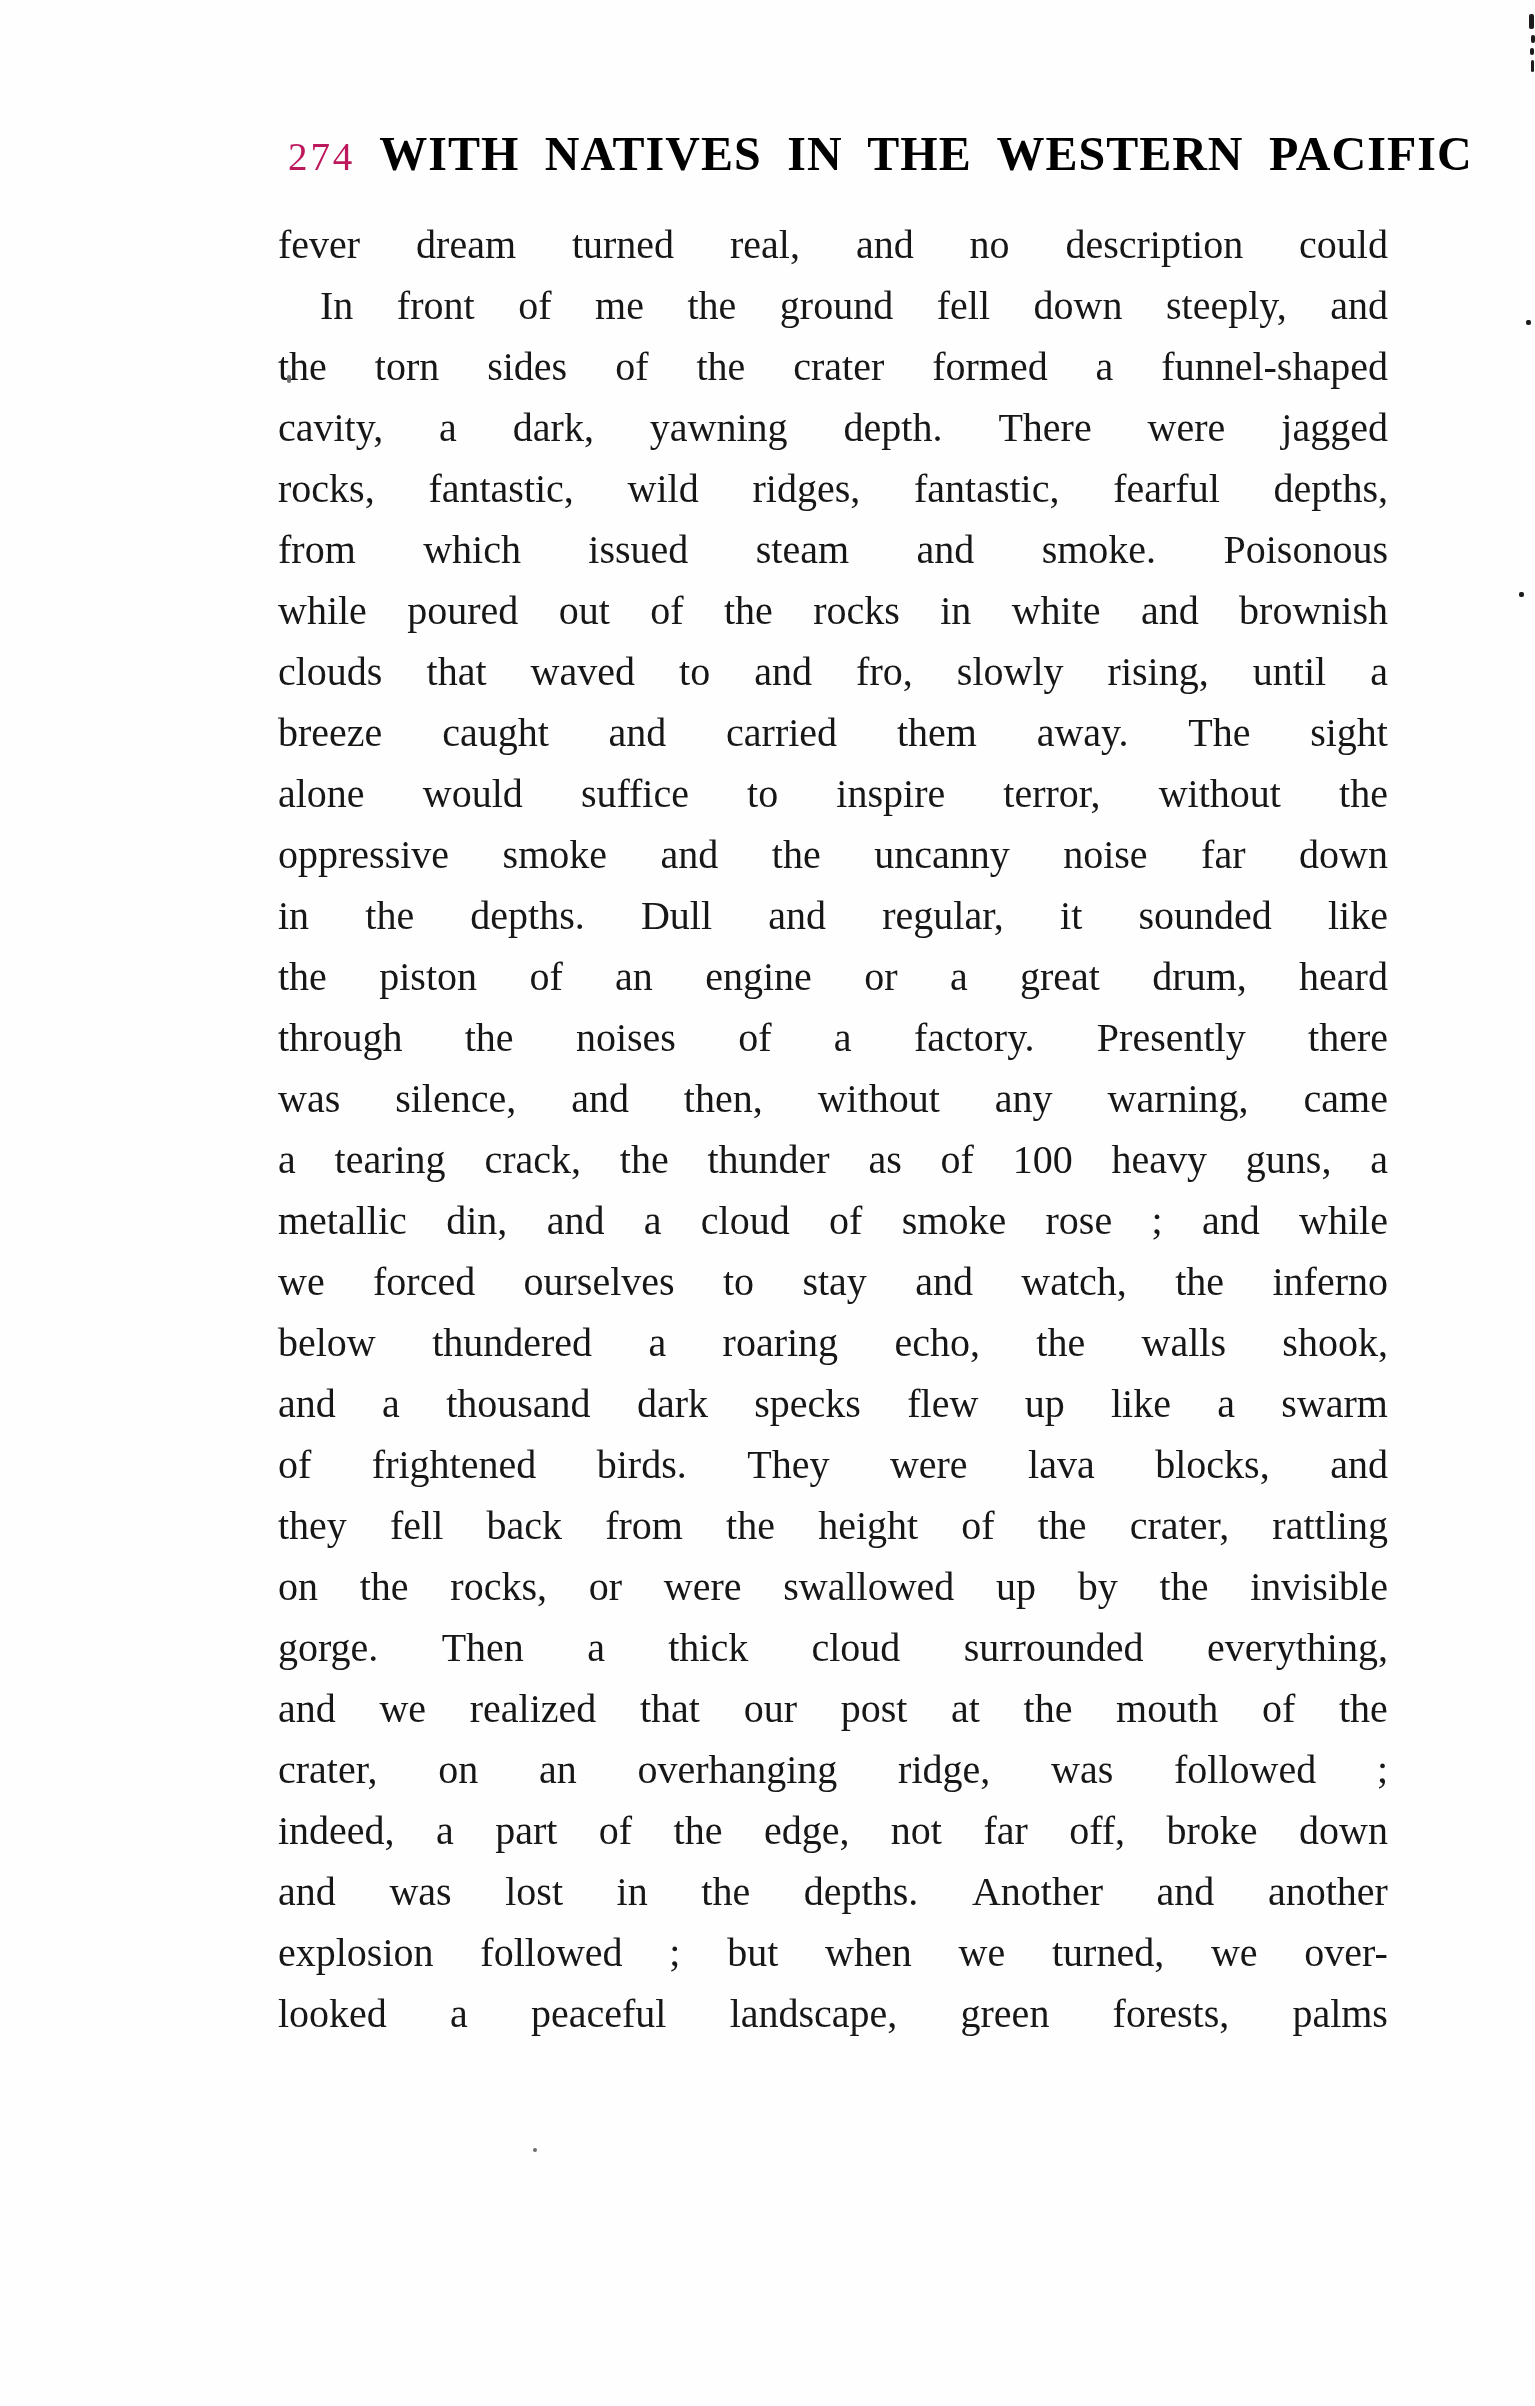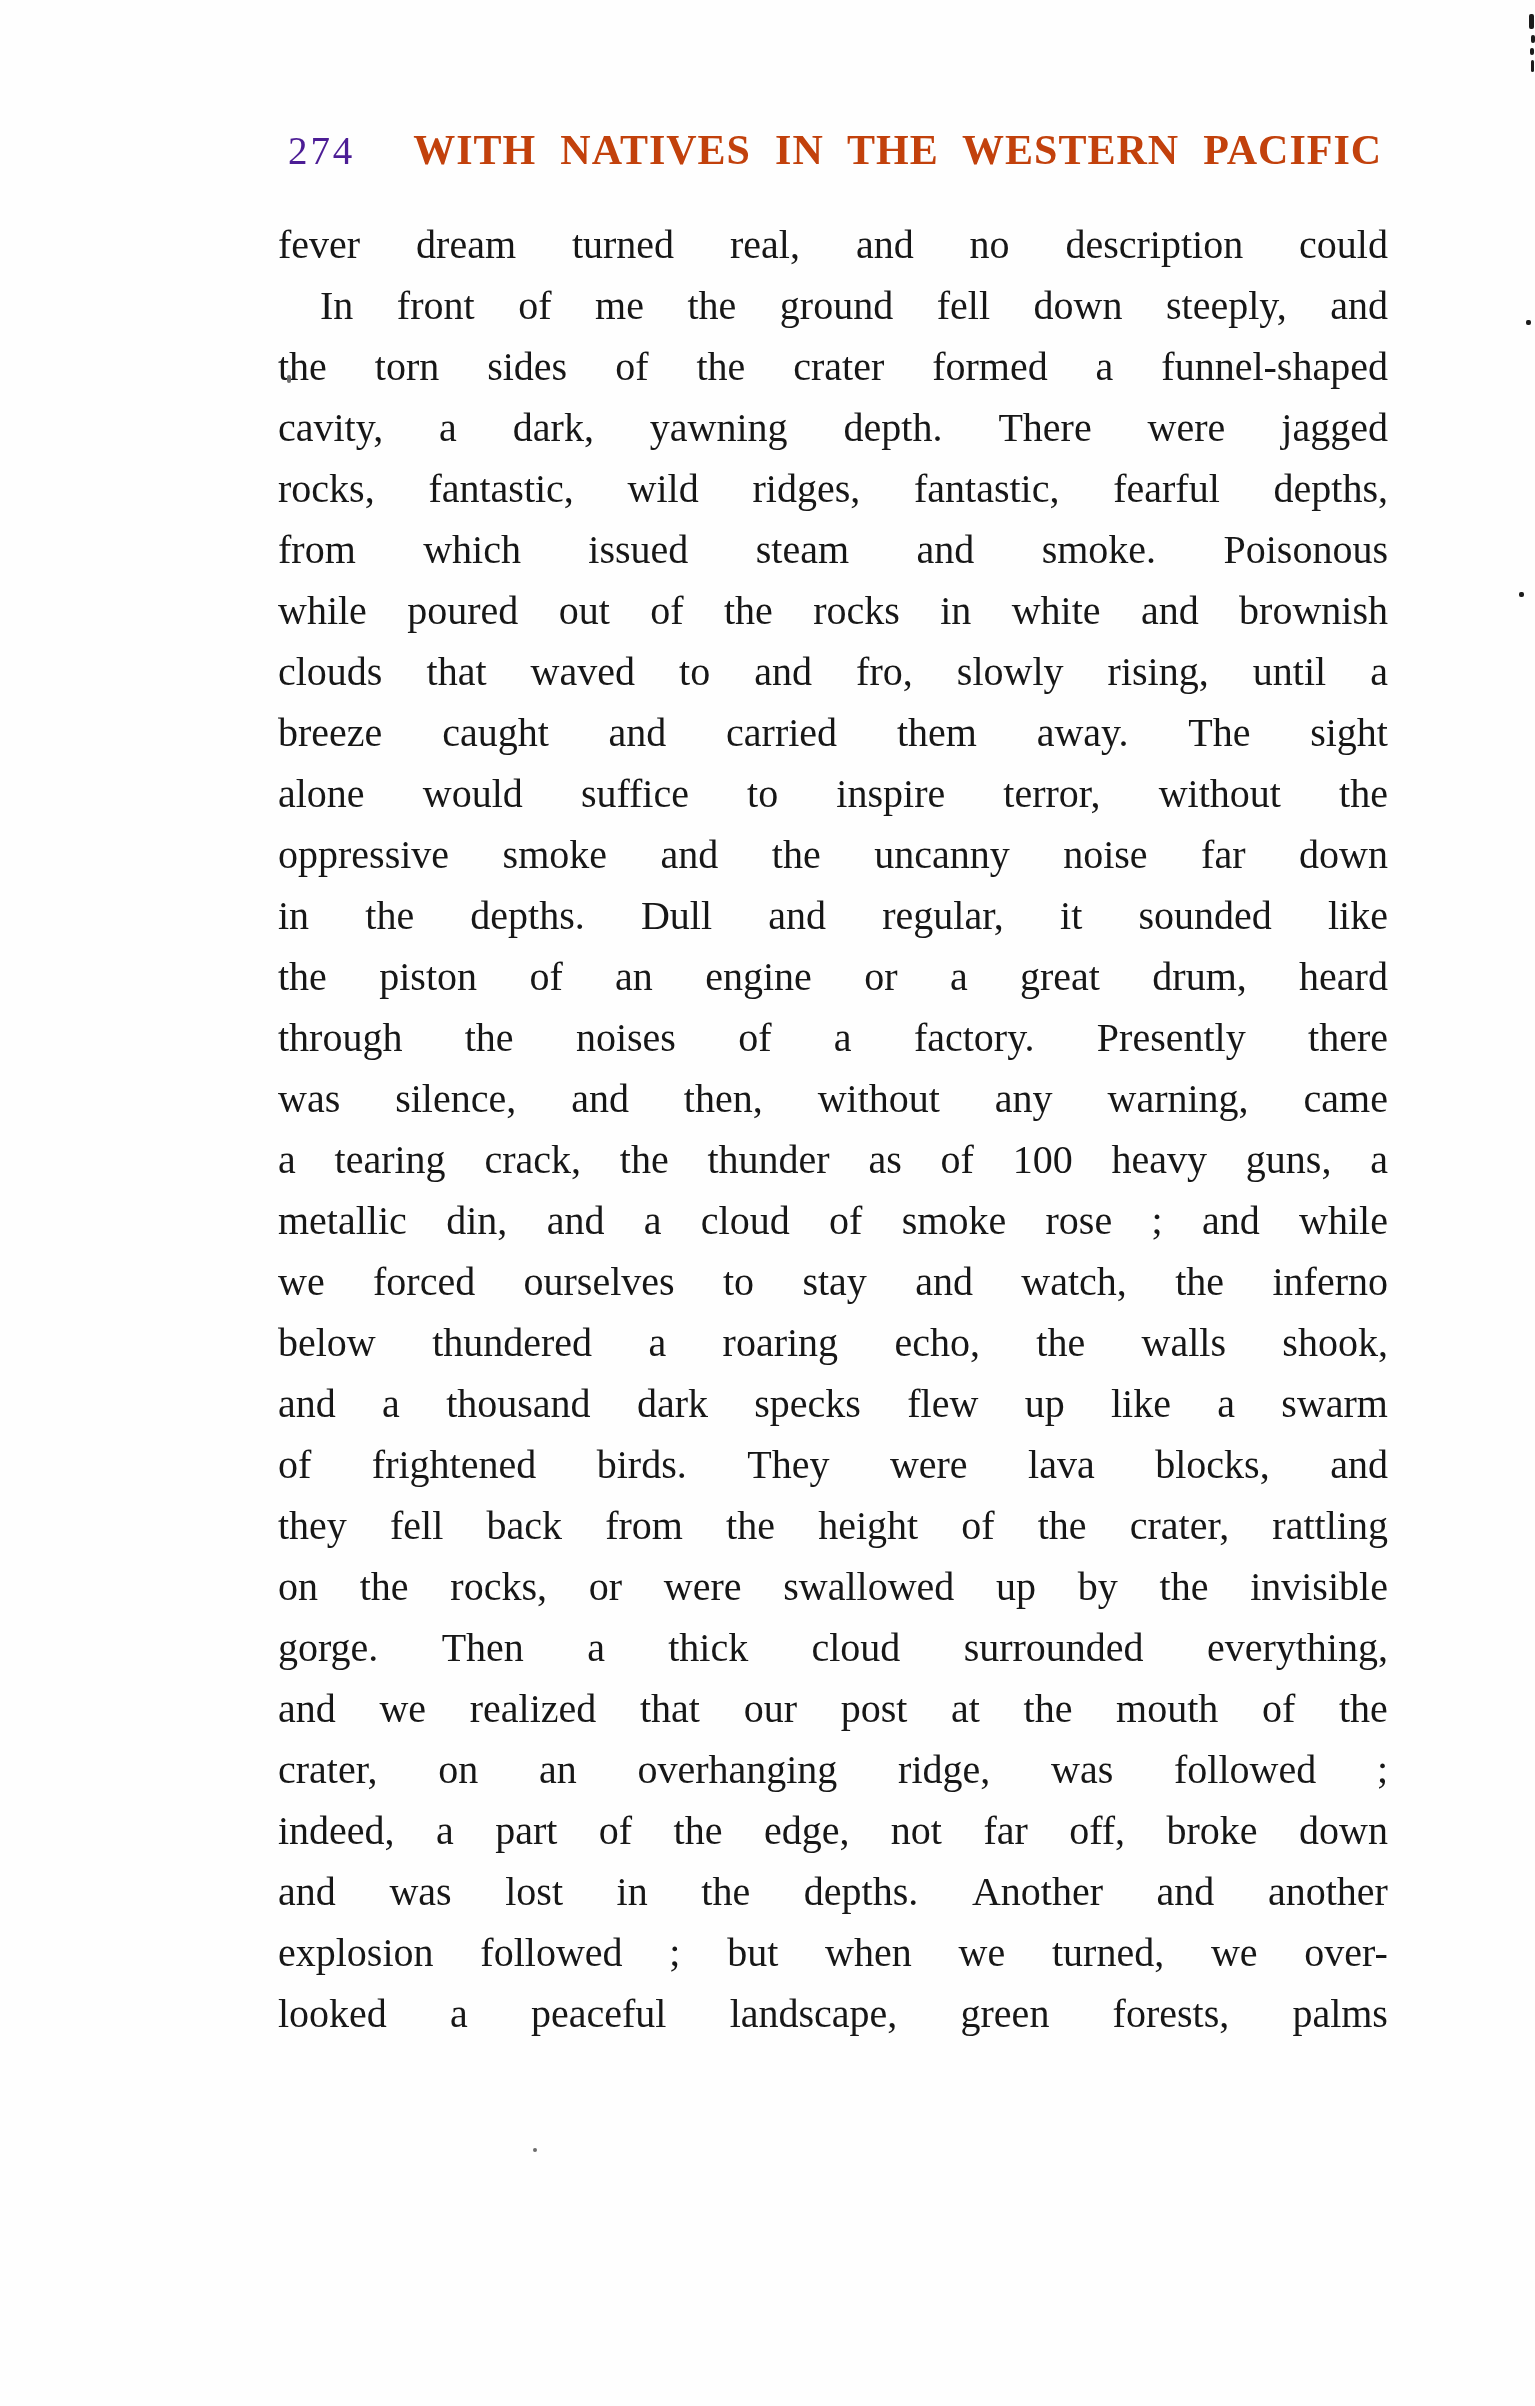--- a/index.html
+++ b/index.html
@@ -23,29 +23,29 @@
     top: 126px;
     width: 1110px;
     height: 56px;
     display: flex;
     align-items: baseline;
     white-space: nowrap;
   }
   .page-number {
     font-size: 39px;
     letter-spacing: 2.9px;
-    color: #4c1d95;
+    color: #be185d;
   }
   .running-title {
-    margin-left: 58px;
-    font-size: 42px;
+    margin-left: 24px;
+    font-size: 48px;
     font-weight: 700;
     letter-spacing: 1px;
     word-spacing: 12.6px;
-    color: #c2410c;
+    color: #000000;
   }
   
   .body-text {
     position: absolute;
     left: 278px;
     top: 214px;
     width: 1110px;
   }
   .line {
     height: 61px;

